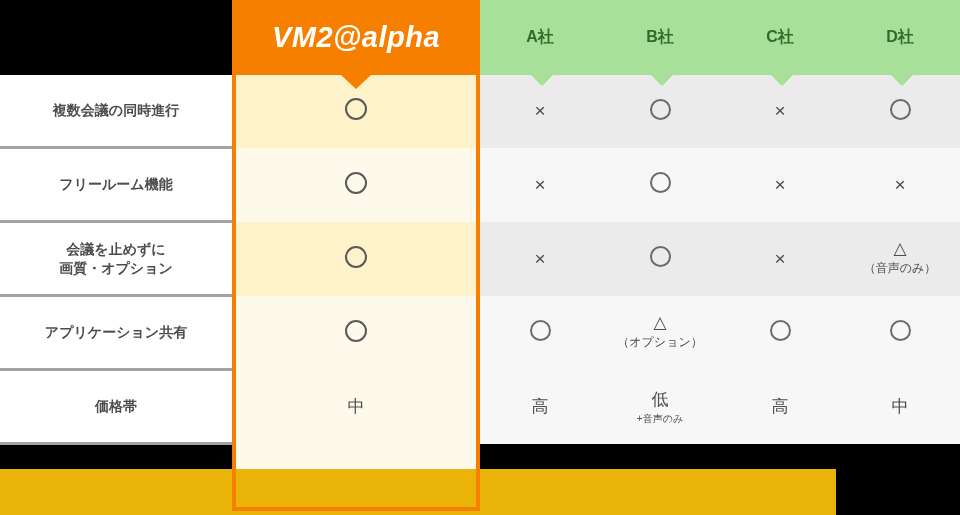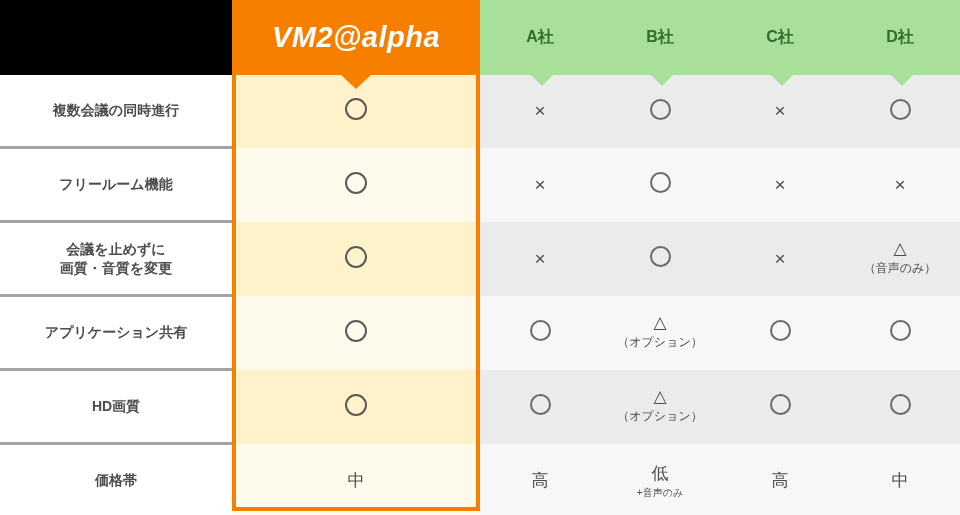--- a/index.html
+++ b/index.html
@@ -108,37 +108,29 @@
         </tr>
         <tr class="alt">
           <td class="lbl lbl-sep"><span>フリールーム機能</span></td>
           <td class="main-cell"><span class="mark-circle"></span></td>
           <td class="oth"><span class="mark-x">×</span></td>
           <td class="oth"><span class="mark-circle"></span></td>
           <td class="oth"><span class="mark-x">×</span></td>
           <td class="oth"><span class="mark-x">×</span></td>
         </tr>
         <tr>
-          <td class="lbl lbl-sep"><span>会議を止めずに</span><br><span>画質・音質を変更</span></td>
+          <td class="lbl lbl-sep"><span>会議を止めずに</span><br><span>画質・オプション</span></td>
           <td class="main-cell"><span class="mark-circle"></span></td>
           <td class="oth"><span class="mark-x">×</span></td>
           <td class="oth"><span class="mark-circle"></span></td>
           <td class="oth"><span class="mark-x">×</span></td>
           <td class="oth"><span class="mark-tri">△</span><span class="sub">（音声のみ）</span></td>
         </tr>
         <tr class="alt">
           <td class="lbl lbl-sep"><span>アプリケーション共有</span></td>
-          <td class="main-cell"><span class="mark-circle"></span></td>
-          <td class="oth"><span class="mark-circle"></span></td>
-          <td class="oth"><span class="mark-tri">△</span><span class="sub">（オプション）</span></td>
-          <td class="oth"><span class="mark-circle"></span></td>
-          <td class="oth"><span class="mark-circle"></span></td>
-        </tr>
-        <tr>
-          <td class="lbl lbl-sep"><span>HD画質</span></td>
           <td class="main-cell"><span class="mark-circle"></span></td>
           <td class="oth"><span class="mark-circle"></span></td>
           <td class="oth"><span class="mark-tri">△</span><span class="sub">（オプション）</span></td>
           <td class="oth"><span class="mark-circle"></span></td>
           <td class="oth"><span class="mark-circle"></span></td>
         </tr>
         <tr class="alt">
           <td class="lbl lbl-sep"><span>価格帯</span></td>
           <td class="main-cell"><span class="txt">中</span></td>
           <td class="oth"><span class="txt">高</span></td>

